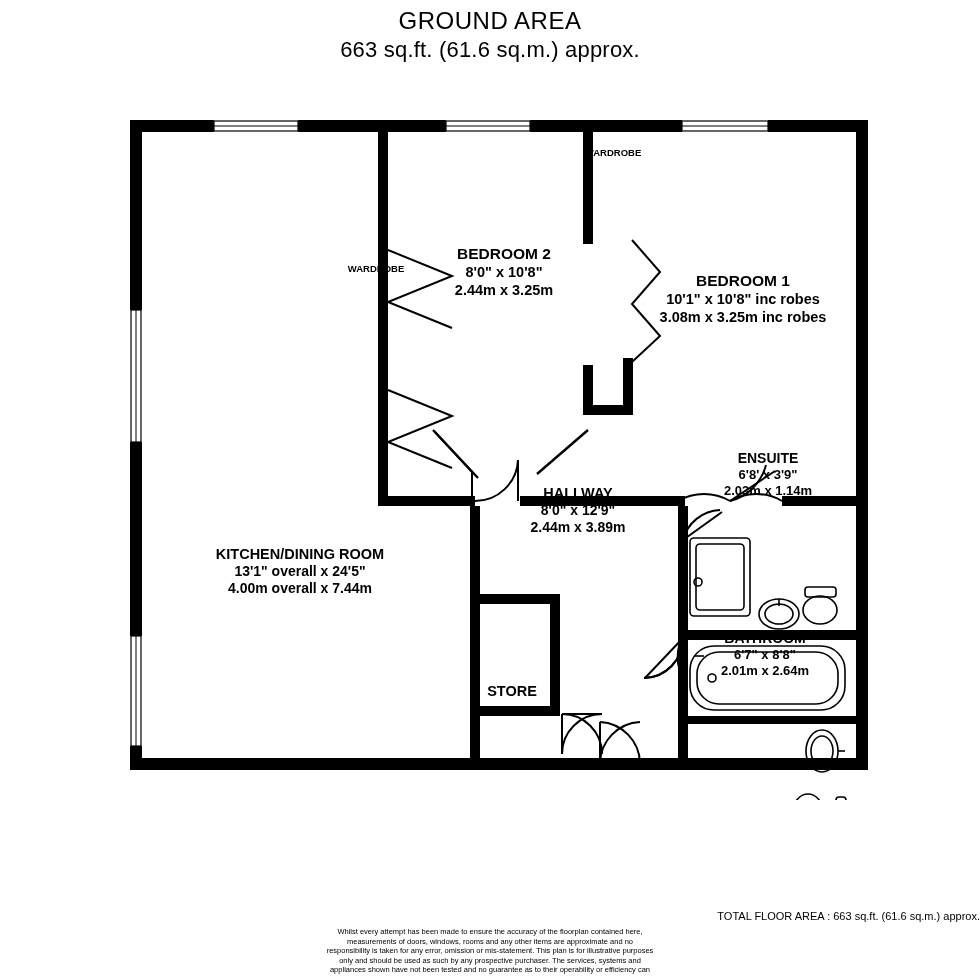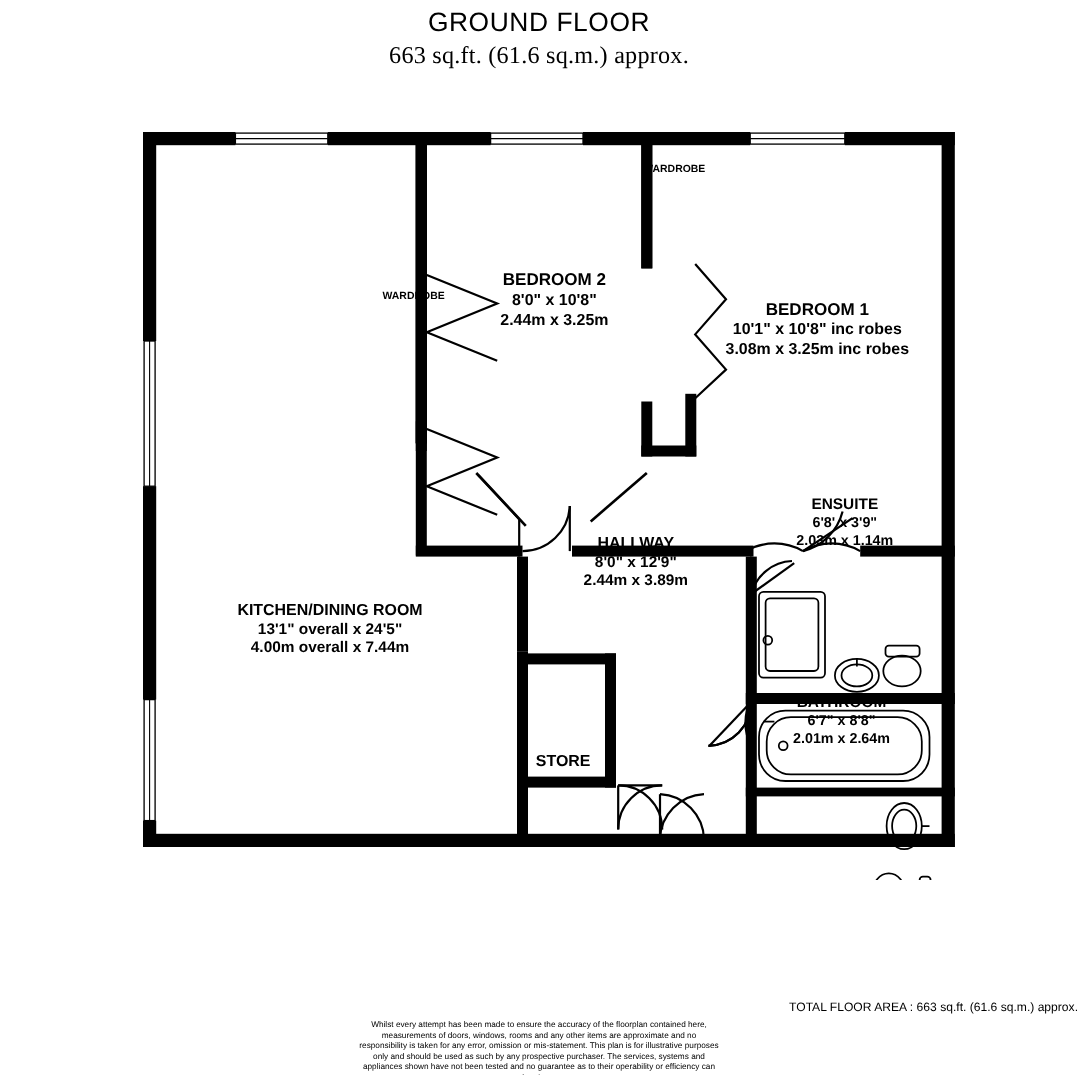--- a/index.html
+++ b/index.html
@@ -27,21 +27,20 @@
   }
   .header .title {
     font-size: 24px;
     letter-spacing: 0.5px;
     line-height: 30px;
   }
   .header .subtitle {
     font-size: 22px;
     letter-spacing: 0.2px;
     line-height: 28px;
-    font-family: Liberation Serif, serif;
   }
 
   
   #plan-canvas {
     position: absolute;
     top: 100px;
     left: 0;
     width: 980px;
     height: 700px;
   }
@@ -65,21 +64,21 @@
     margin-top: 3px;
     color: #000;
   }
 
   
 </style>
 </head>
 <body>
 
 <div class="header">
-  <div class="title">GROUND FLOOR</div>
+  <div class="title">GROUND AREA</div>
   <div class="subtitle">663 sq.ft. (61.6 sq.m.) approx.</div>
 </div>
 
 <svg id="plan-canvas" viewBox="0 0 980 700" xmlns="http://www.w3.org/2000/svg">
 
   <g fill="#000000">
 
     <rect x="130" y="20" width="84" height="12"></rect>
     <rect x="298" y="20" width="148" height="12"></rect>
     <rect x="530" y="20" width="152" height="12"></rect>

